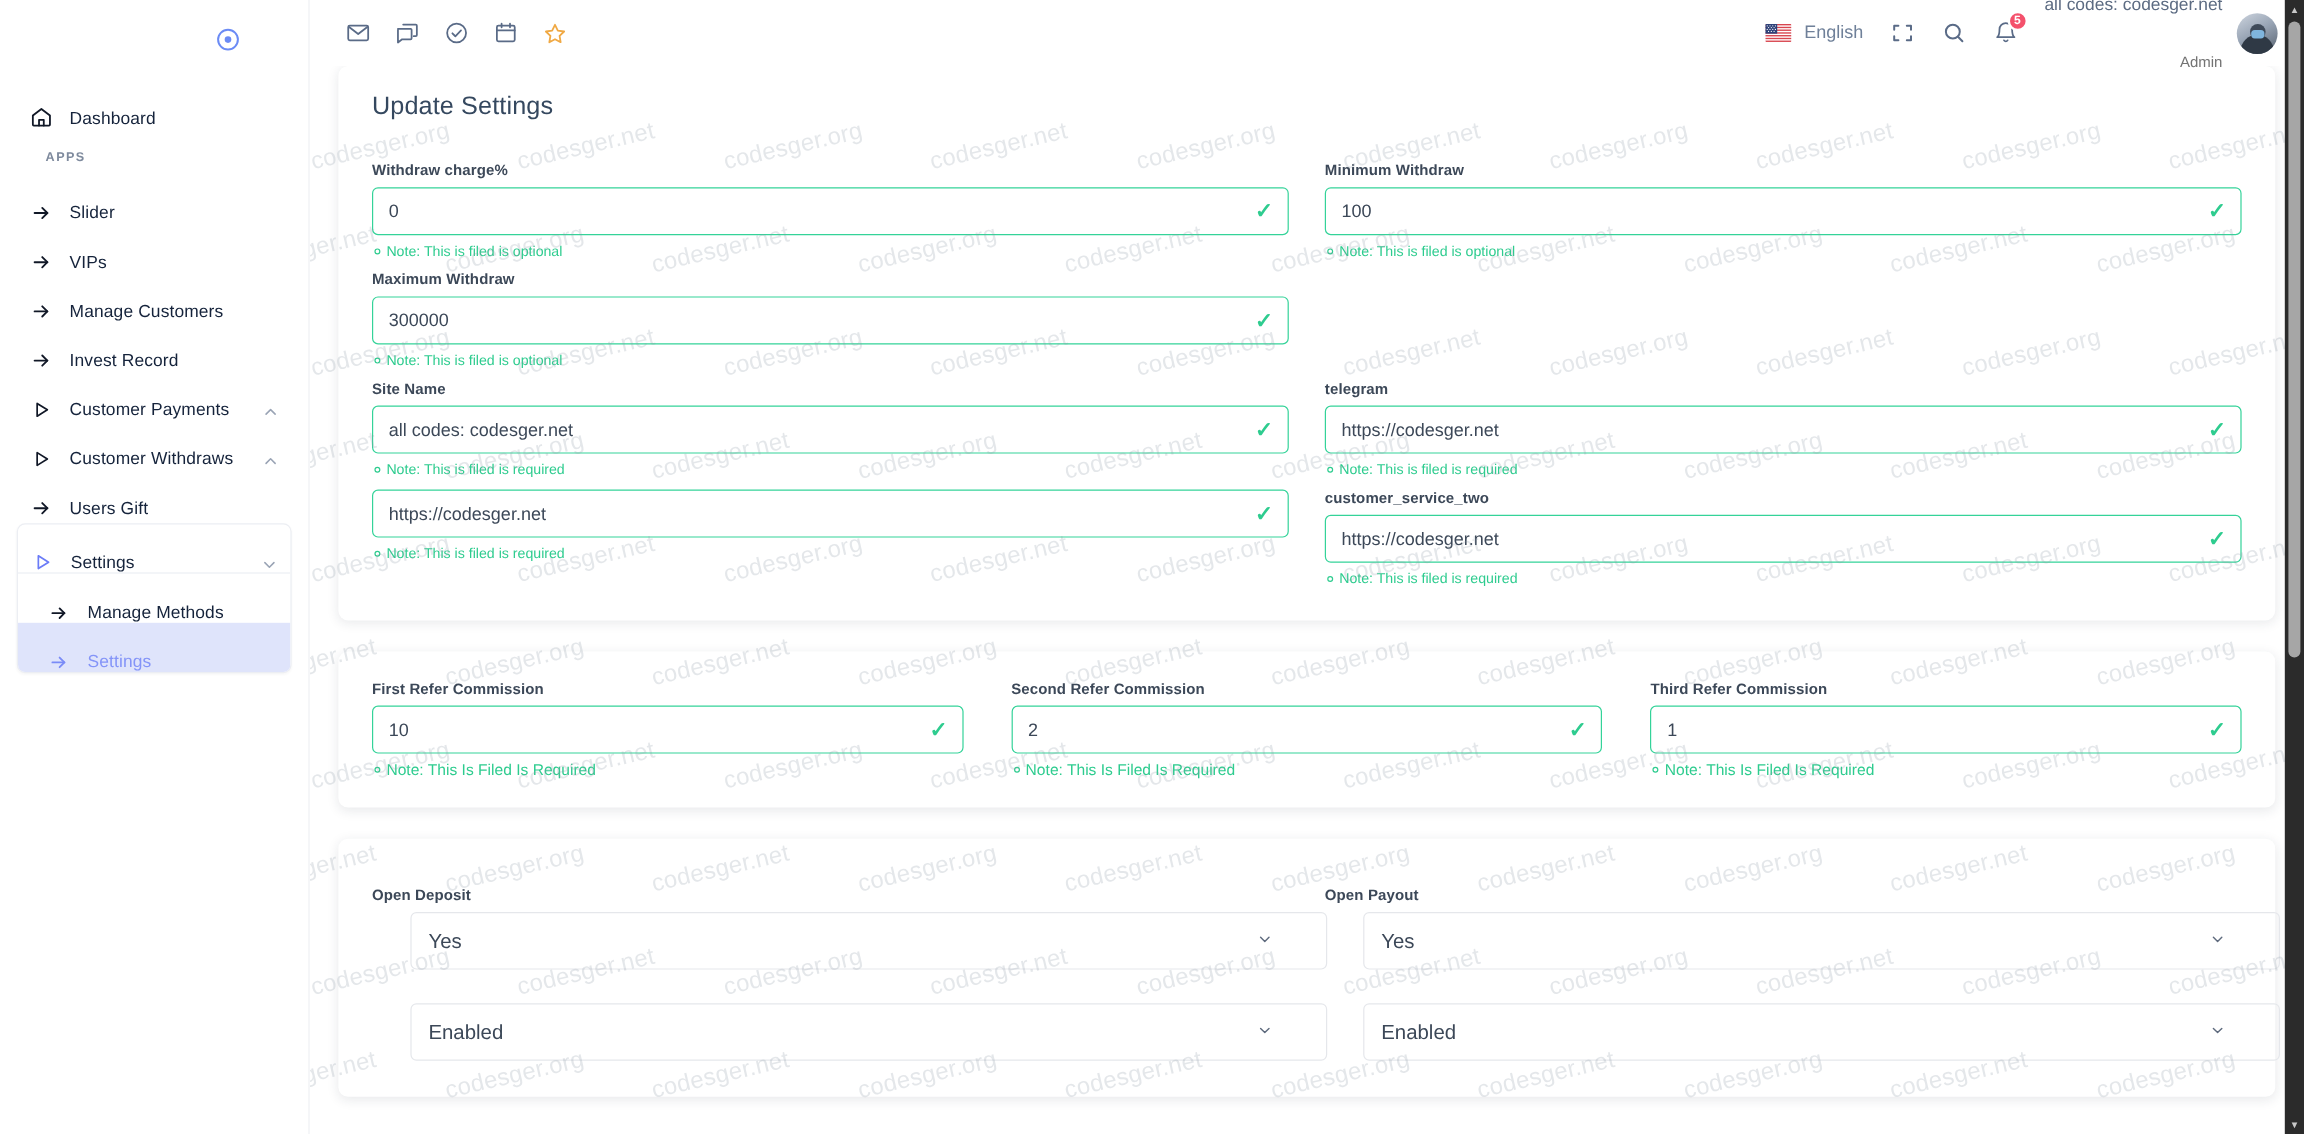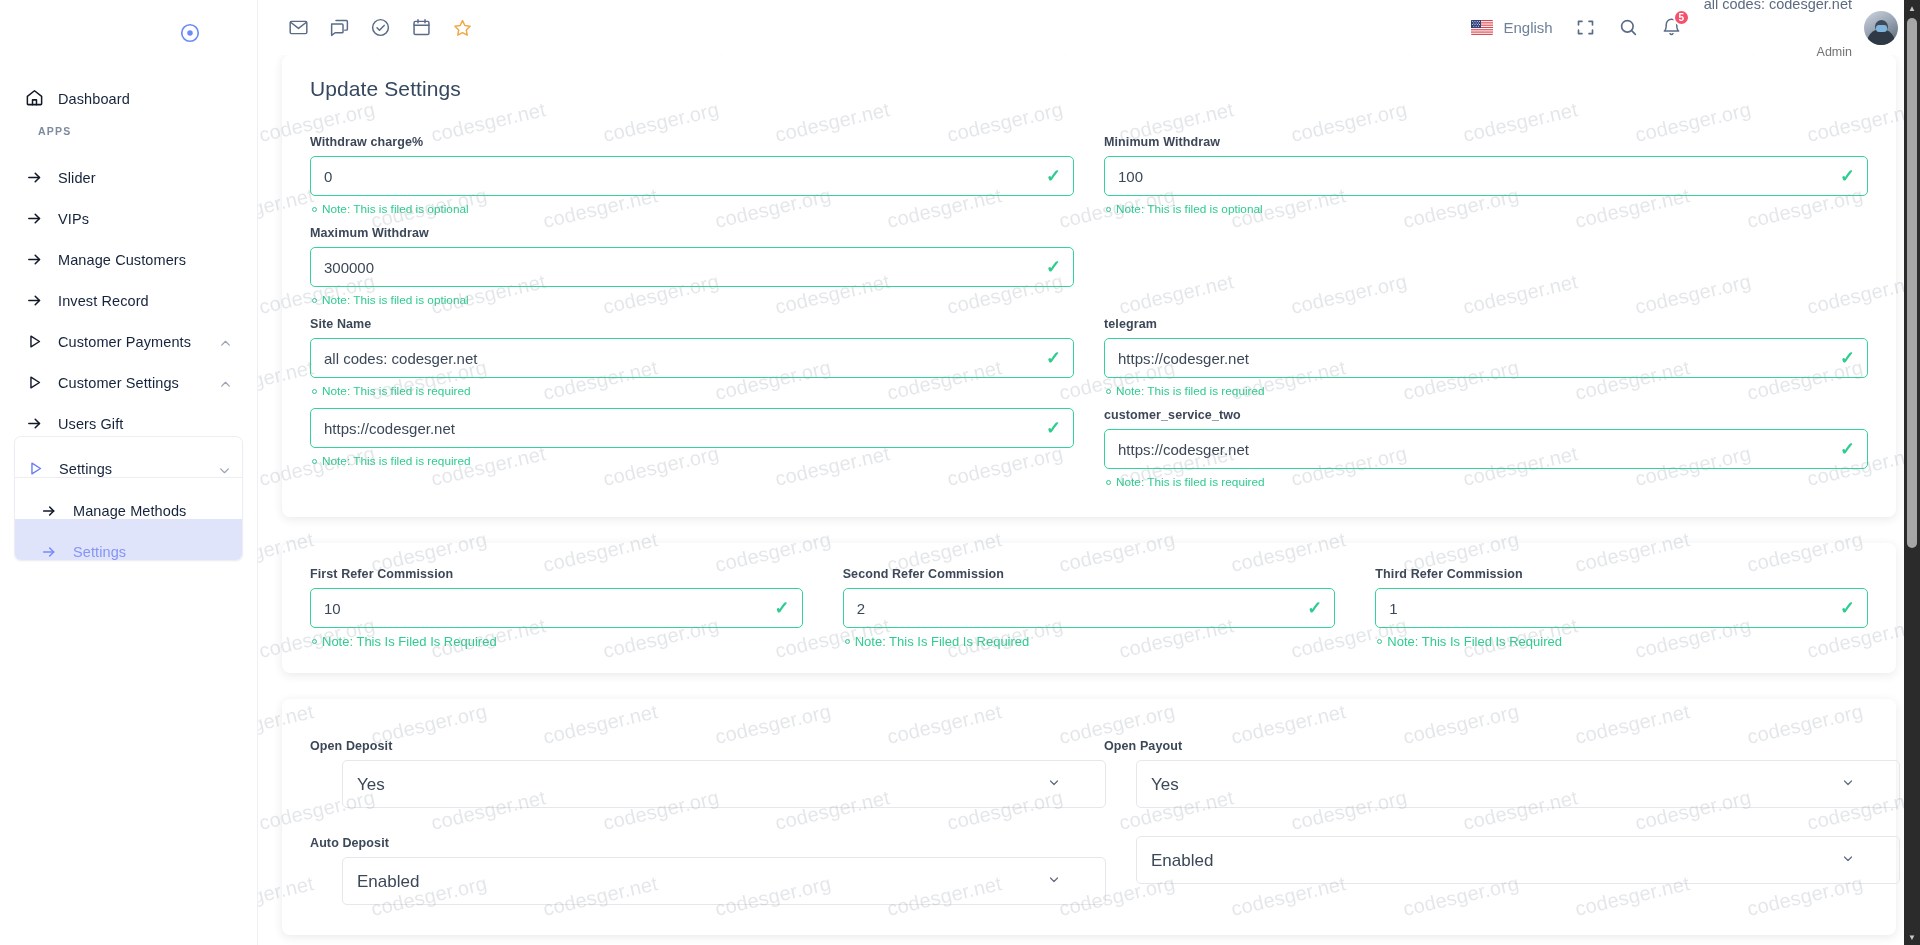--- a/index.html
+++ b/index.html
@@ -303,21 +303,21 @@
             </svg>
         </span>
       </div>
 
       <div class="nav-item">
         <span class="nav-ico">
           <svg width="17" height="17" viewBox="0 0 24 24" fill="none" stroke="currentColor" stroke-width="2" stroke-linejoin="round">
               <path d="M7 4.5l12 7.5-12 7.5z"></path>
             </svg>
         </span>
-        <span class="nav-label">Customer Settings</span>
+        <span class="nav-label">Customer Withdraws</span>
         <span class="chev">
           <svg width="13" height="13" viewBox="0 0 24 24" fill="none" stroke="currentColor" stroke-width="2.4" stroke-linecap="round" stroke-linejoin="round">
               <path d="M5 15l7-7 7 7"></path>
             </svg>
         </span>
       </div>
 
       <div class="nav-item">
         <span class="nav-ico">
           <svg width="17" height="17" viewBox="0 0 24 24" fill="none" stroke="currentColor" stroke-width="2.2" stroke-linecap="round" stroke-linejoin="round">
@@ -769,21 +769,20 @@
                     <svg width="12" height="12" viewBox="0 0 24 24" fill="none" stroke="currentColor" stroke-width="2.4" stroke-linecap="round" stroke-linejoin="round">
                         <path d="M5 9l7 7 7-7"></path>
                       </svg>
                   </span>
                 </div>
               </div>
             </div>
 
             <div class="row2">
               <div class="col">
-                <label class="flabel">Auto Deposit</label>
                 <div class="sel-wrap">
                   <select class="fselect">
                     <option>Enabled</option>
                   </select>
                   <span class="sel-chev">
                     <svg width="12" height="12" viewBox="0 0 24 24" fill="none" stroke="currentColor" stroke-width="2.4" stroke-linecap="round" stroke-linejoin="round">
                         <path d="M5 9l7 7 7-7"></path>
                       </svg>
                   </span>
                 </div>

